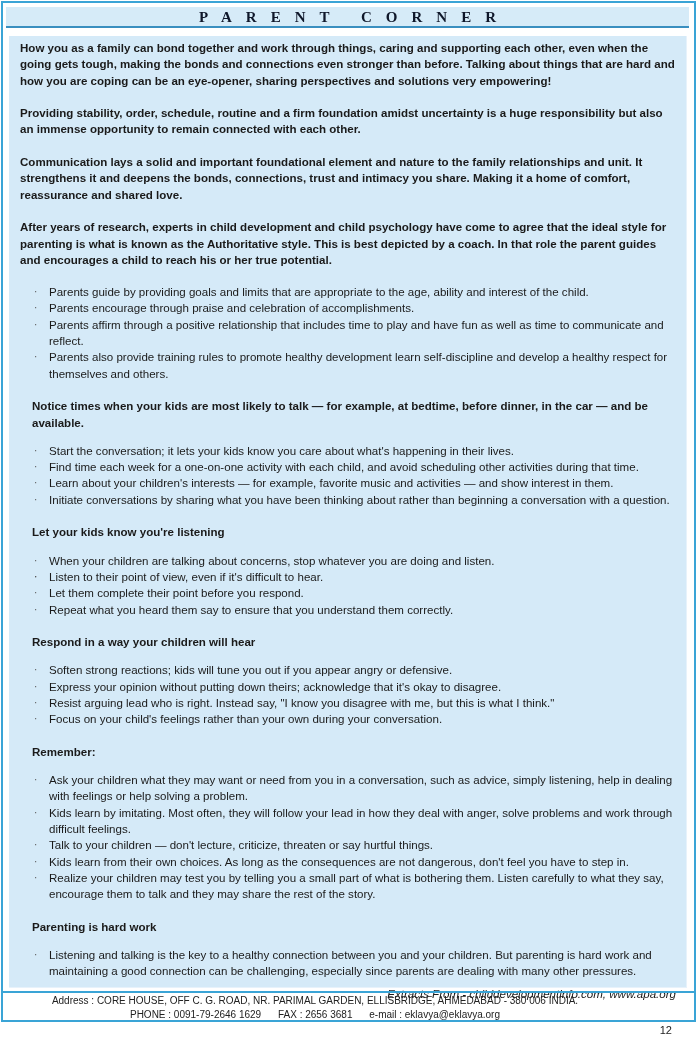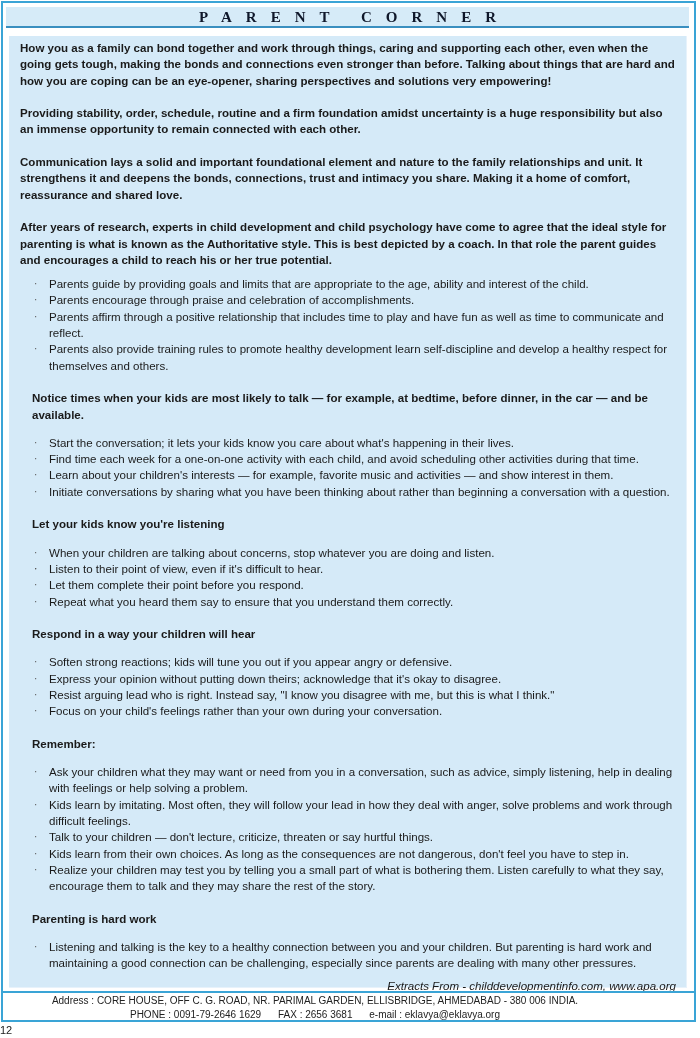--- a/index.html
+++ b/index.html
@@ -113,40 +113,41 @@
     }
     .footer .gap {
       display: inline-block;
       width: 14px;
     }
     .page-number {
       position: absolute;
       left: 0;
       top: 1024px;
       width: 628px;
-      text-align: left;
+      text-align: right;
       font-size: 11px;
       line-height: 13px;
       color: #222;
+      padding-left: 44px;
     }
   </style>
 </head>
 <body>
 
 <div class="frame"></div>
 
 <div class="title-bar">
   <span class="title-text">PARENT CORNER</span>
 </div>
 
 <div class="content">
   <p class="para">How you as a family can bond together and work through things, caring and supporting each other, even when the going gets tough, making the bonds and connections even stronger than before. Talking about things that are hard and how you are coping can be an eye-opener, sharing perspectives and solutions very empowering!</p>
   <p class="para">Providing stability, order, schedule, routine and a firm foundation amidst uncertainty is a huge responsibility but also an immense opportunity to remain connected with each other.</p>
   <p class="para">Communication lays a solid and important foundational element and nature to the family relationships and unit. It strengthens it and deepens the bonds, connections, trust and intimacy you share. Making it a home of comfort, reassurance and shared love.</p>
-  <p class="para" style="margin-bottom:8px">After years of research, experts in child development and child psychology have come to agree that the ideal style for parenting is what is known as the Authoritative style. This is best depicted by a coach. In that role the parent guides and encourages a child to reach his or her true potential.</p>
+  <p class="para" style="margin-bottom:16px">After years of research, experts in child development and child psychology have come to agree that the ideal style for parenting is what is known as the Authoritative style. This is best depicted by a coach. In that role the parent guides and encourages a child to reach his or her true potential.</p>
 
   <ul class="bullets first-list">
     <li><span class="dot">·</span><span>Parents guide by providing goals and limits that are appropriate to the age, ability and interest of the child.</span></li>
     <li><span class="dot">·</span><span>Parents encourage through praise and celebration of accomplishments.</span></li>
     <li><span class="dot">·</span><span>Parents affirm through a positive relationship that includes time to play and have fun as well as time to communicate and reflect.</span></li>
     <li><span class="dot">·</span><span>Parents also provide training rules to promote healthy development learn self-discipline and develop a healthy respect for themselves and others.</span></li>
   </ul>
 
   <p class="heading">Notice times when your kids are most likely to talk — for example, at bedtime, before dinner, in the car — and be available.</p>
   <ul class="bullets">

